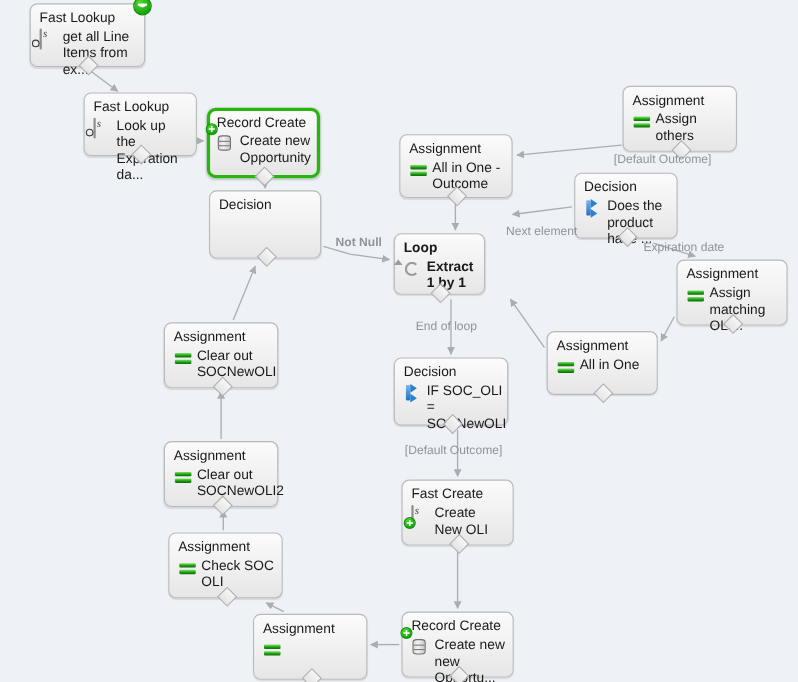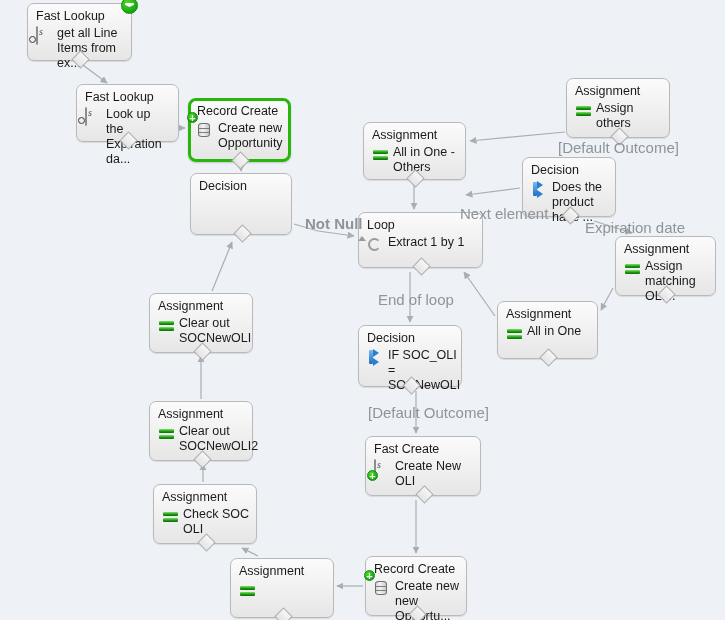--- a/index.html
+++ b/index.html
@@ -96,21 +96,21 @@
     content: "";
     position: absolute;
     left: 3px; top: 5px;
     width: 9px; height: 4px;
     background: #ffffff;
     border-radius: 1px;
     clip-path: polygon(0 0, 100% 0, 100% 45%, 50% 100%, 0 45%);
   }
   .edge-label {
     position: absolute;
-    font-size: 15px;
+    font-size: 11px;
     color: #8e9499;
     white-space: nowrap;
     font-family: "Liberation Sans", sans-serif;
     text-align: right;
   }
   
   .ico-lookup, .ico-fastcreate {
     width: 17px; height: 17px;
     background: linear-gradient(to bottom,#fdfdfd,#e3e3e3);
     border: 1px solid #8d8d8d;
@@ -363,26 +363,26 @@
     <div class="node-body">
       <span class="node-icon"><span class="ico-assign"></span></span>
     </div>
     <div class="handle"></div>
   </div>
 
   <div class="node" style="left:341px; top:122px; width:103px; height:58px;">
     <div class="node-title">Assignment</div>
     <div class="node-body">
       <span class="node-icon"><span class="ico-assign"></span></span>
-      <span class="node-label">All in One - Others</span>
-    </div>
-    <div class="handle"></div>
-  </div>
-
-  <div class="node" style="left:336px; top:212px; width:125px; height:56px;">
+      <span class="node-label">All in One - Outcome</span>
+    </div>
+    <div class="handle"></div>
+  </div>
+
+  <div class="node" style="left:336px; top:212px; width:83px; height:56px;font-weight:bold;">
     <div class="node-title">Loop</div>
     <div class="node-body">
       <span class="node-icon">
         <span class="ico-loop"><span class="ring"></span><span class="tip"></span></span>
       </span>
       <span class="node-label">Extract 1 by 1</span>
     </div>
     <div class="handle"></div>
   </div>
 
@@ -390,21 +390,21 @@
     <div class="node-title">Decision</div>
     <div class="node-body">
       <span class="node-icon">
         <span class="ico-decision"><span class="stem"></span><span class="ar1"></span><span class="ar2"></span></span>
       </span>
       <span class="node-label">IF SOC_OLI = SOCNewOLI</span>
     </div>
     <div class="handle"></div>
   </div>
 
-  <div class="node" style="left:343px; top:436px; width:116px; height:60px;">
+  <div class="node" style="left:343px; top:436px; width:102px; height:60px;">
     <div class="node-title">Fast Create</div>
     <div class="node-body">
       <span class="node-icon"><span class="ico-fastcreate"></span></span>
       <span class="node-label">Create New OLI</span>
     </div>
     <div class="handle"></div>
   </div>
 
   <div class="node" style="left:343px; top:556px; width:102px; height:60px;">
     <div class="node-title">Record Create</div>

